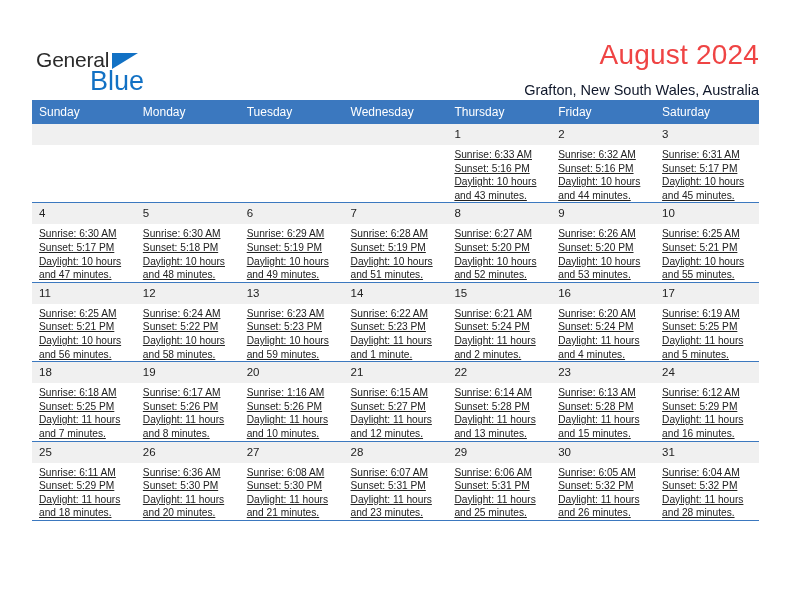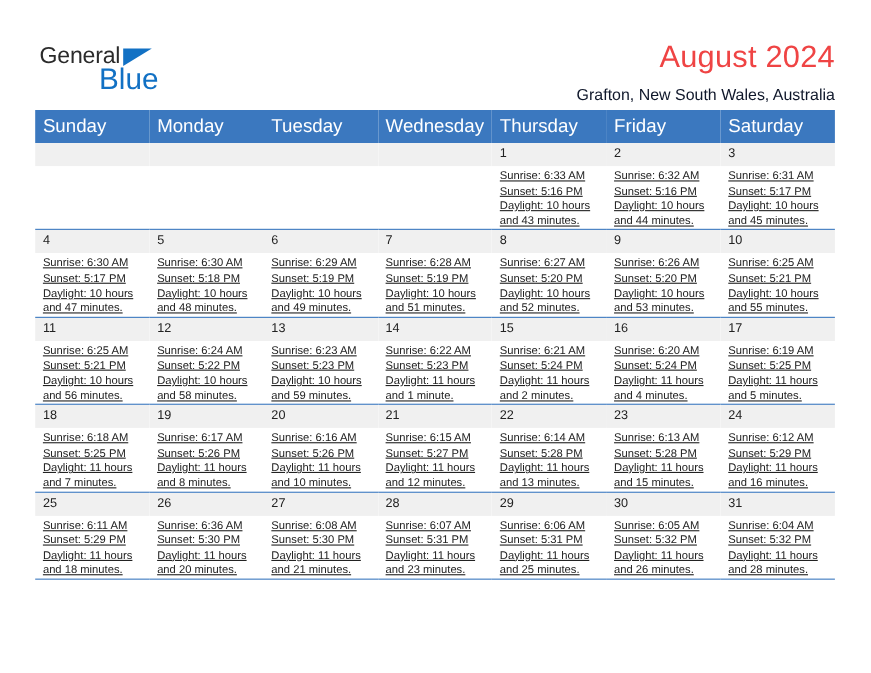--- a/index.html
+++ b/index.html
@@ -18,21 +18,21 @@
     position: relative;
     width: 792px;
     height: 612px;
     box-sizing: border-box;
   }
 
   
   .top {
     display: flex;
     justify-content: space-between;
-    align-items: center;
+    align-items: flex-end;
     padding: 30px 33px 0 32px;
     box-sizing: border-box;
     height: 100px;
   }
   .logo {
     position: relative;
     width: 130px;
     height: 52px;
   }
   .logo-general {
@@ -82,21 +82,21 @@
   
   .cal {
     margin: 0 33px 0 32px;
     border-collapse: collapse;
     table-layout: fixed;
     width: 727px;
   }
   .cal th {
     background: #3b78bf;
     color: #ffffff;
-    font-size: 17px;
+    font-size: 12px;
     font-weight: normal;
     text-align: left;
     padding: 5px 0 5px 7px;
     height: 12px;
     border: none;
   }
   .cal td {
     vertical-align: top;
     width: 103.85px;
     padding: 0;
@@ -343,21 +343,21 @@
             <div class="info">
               <div>Sunrise: 6:17 AM</div>
               <div>Sunset: 5:26 PM</div>
               <div>Daylight: 11 hours</div>
               <div>and 8 minutes.</div>
             </div>
           </td>
           <td>
             <div class="daynum">20</div>
             <div class="info">
-              <div>Sunrise: 6:16 AM</div>
+              <div>Sunrise: 1:16 AM</div>
               <div>Sunset: 5:26 PM</div>
               <div>Daylight: 11 hours</div>
               <div>and 10 minutes.</div>
             </div>
           </td>
           <td>
             <div class="daynum">21</div>
             <div class="info">
               <div>Sunrise: 6:15 AM</div>
               <div>Sunset: 5:27 PM</div>

